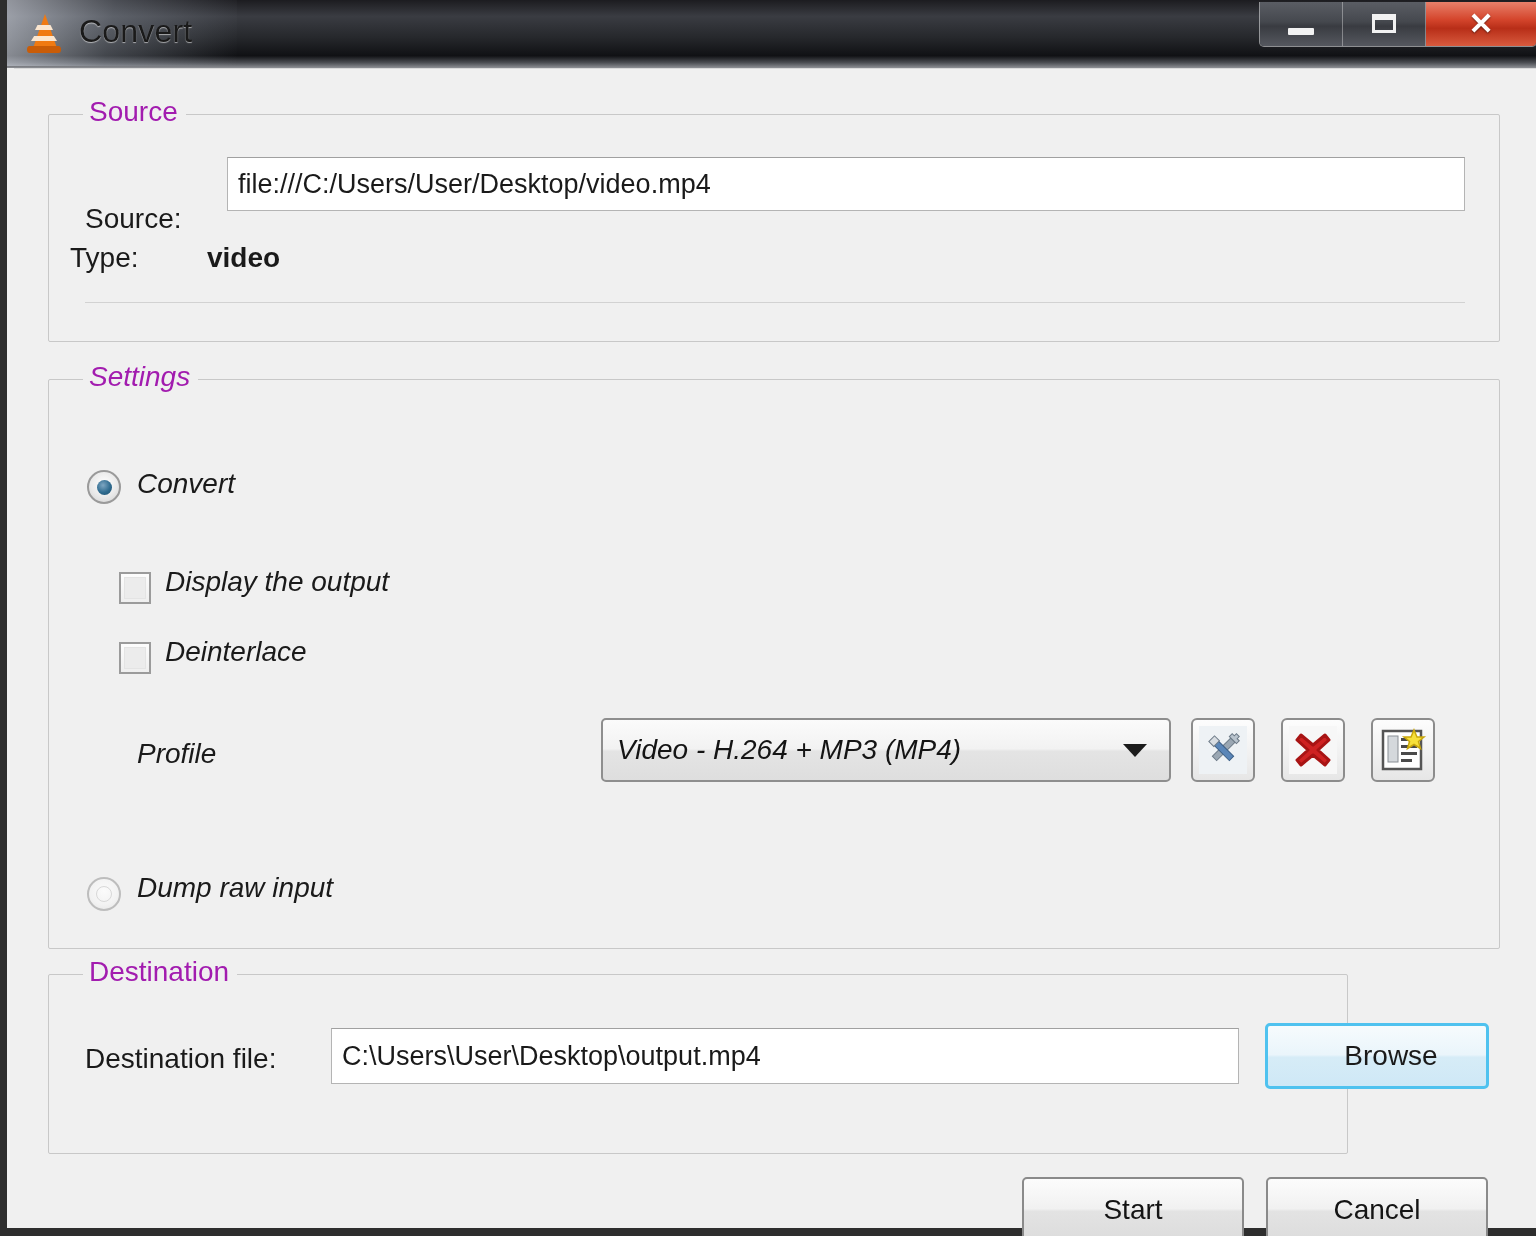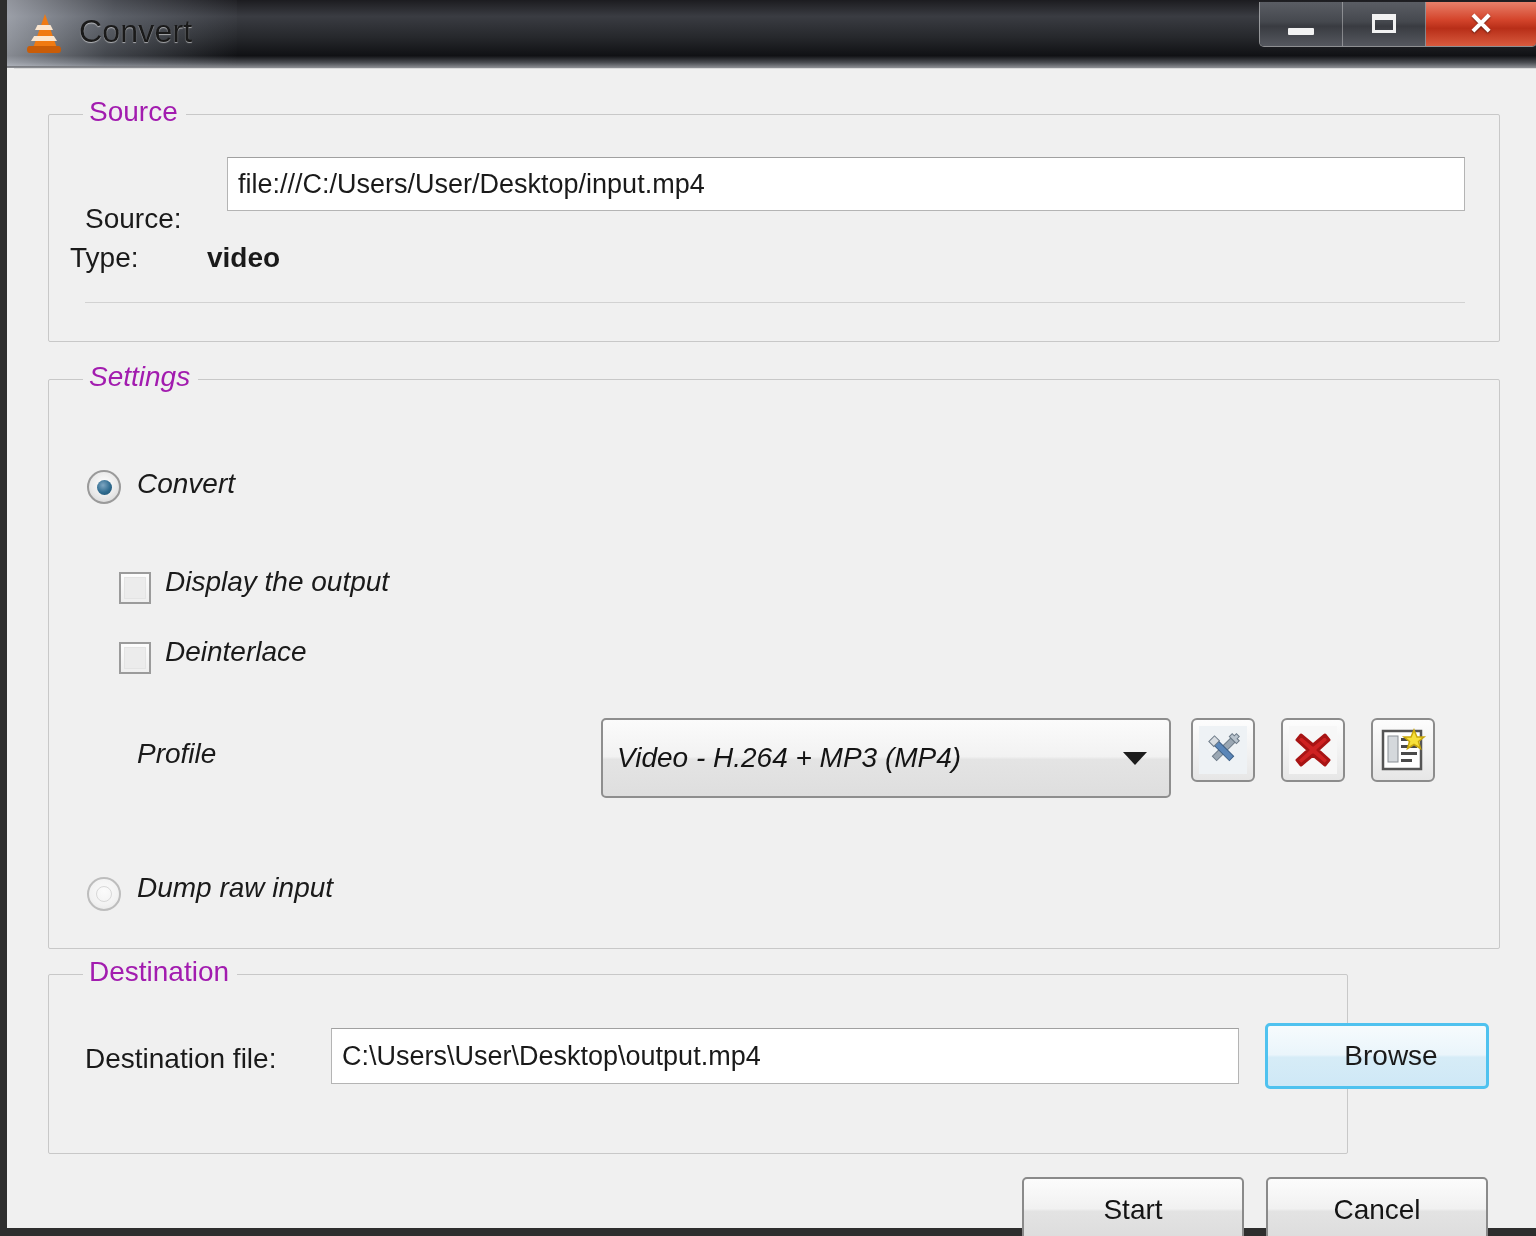--- a/index.html
+++ b/index.html
@@ -256,21 +256,21 @@
   #cb-deinterlace     { left: 70px;  top: 262px; }
   #cb-deinterlace-lbl { left: 116px; top: 256px; }
   #profile-label      { left: 88px;  top: 358px; }
   #radio-dump         { left: 38px;  top: 497px; }
   #radio-dump-lbl     { left: 88px;  top: 492px; text-align: center; }
 
   
   .combo {
     position: absolute;
     left: 552px; top: 338px;
-    width: 570px; height: 80px;
+    width: 570px; height: 64px;
     box-sizing: border-box;
     border: 2px solid #8e8e8e;
     border-radius: 5px;
     background: linear-gradient(180deg,#fbfbfb 0%, #f2f2f2 48%, #e4e4e4 52%, #dedede 100%);
     display: flex;
     align-items: center;
     padding: 0 14px;
   }
   .combo-text {
     font-size: 28px;
@@ -366,21 +366,21 @@
       </div>
     </div>
   </div>
 
   <div class="client">
 
     <div class="group" id="group-source">
       <div class="legend">Source</div>
 
       <div class="lbl" id="source-label">Source:</div>
-      <div class="field" id="source-input">file:///C:/Users/User/Desktop/input.mp4</div>
+      <div class="field" id="source-input">file:///C:/Users/User/Desktop/video.mp4</div>
 
       <div class="lbl" id="type-label">Type:</div>
       <div class="lbl" id="type-value">video</div>
 
       <div id="source-rule"></div>
     </div>
 
     <div class="group" id="group-settings">
       <div class="legend">Settings</div>
 

